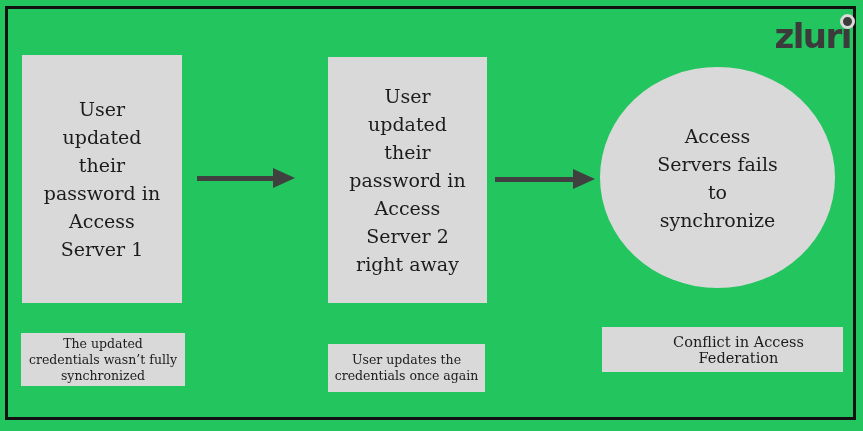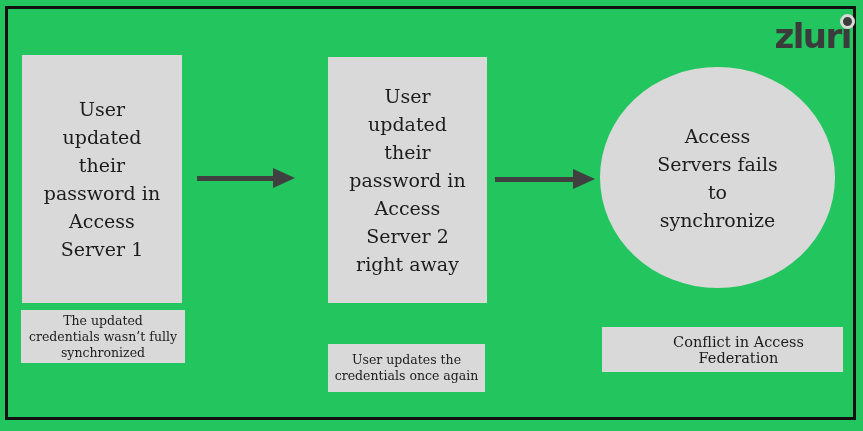--- a/index.html
+++ b/index.html
@@ -60,21 +60,21 @@
   }
   .step-label { font-size: 19px; line-height: 28px; }
   .caption-label { font-size: 12.5px; line-height: 16px; }
 
   .box1 { left: 22px;  top: 55px; width: 160px; height: 248px; }
   .box2 { left: 328px; top: 57px; width: 159px; height: 246px; }
   .circle3 {
     left: 600px; top: 67px; width: 235px; height: 221px;
     border-radius: 50%;
   }
-  .cap1 { left: 21px;  top: 310px; width: 164px; height: 53px; }
+  .cap1 { left: 21px;  top: 333px; width: 164px; height: 53px; }
   .cap2 { left: 328px; top: 344px; width: 157px; height: 48px; }
   .cap3 { left: 602px; top: 327px; width: 241px; height: 45px; padding-left: 32px; }
   .cap3 .caption-label { font-size: 14.5px; }
 
   
   .arrow { position: absolute; }
   .arrow .shaft {
     position: absolute;
     top: 0;
     left: 0;

